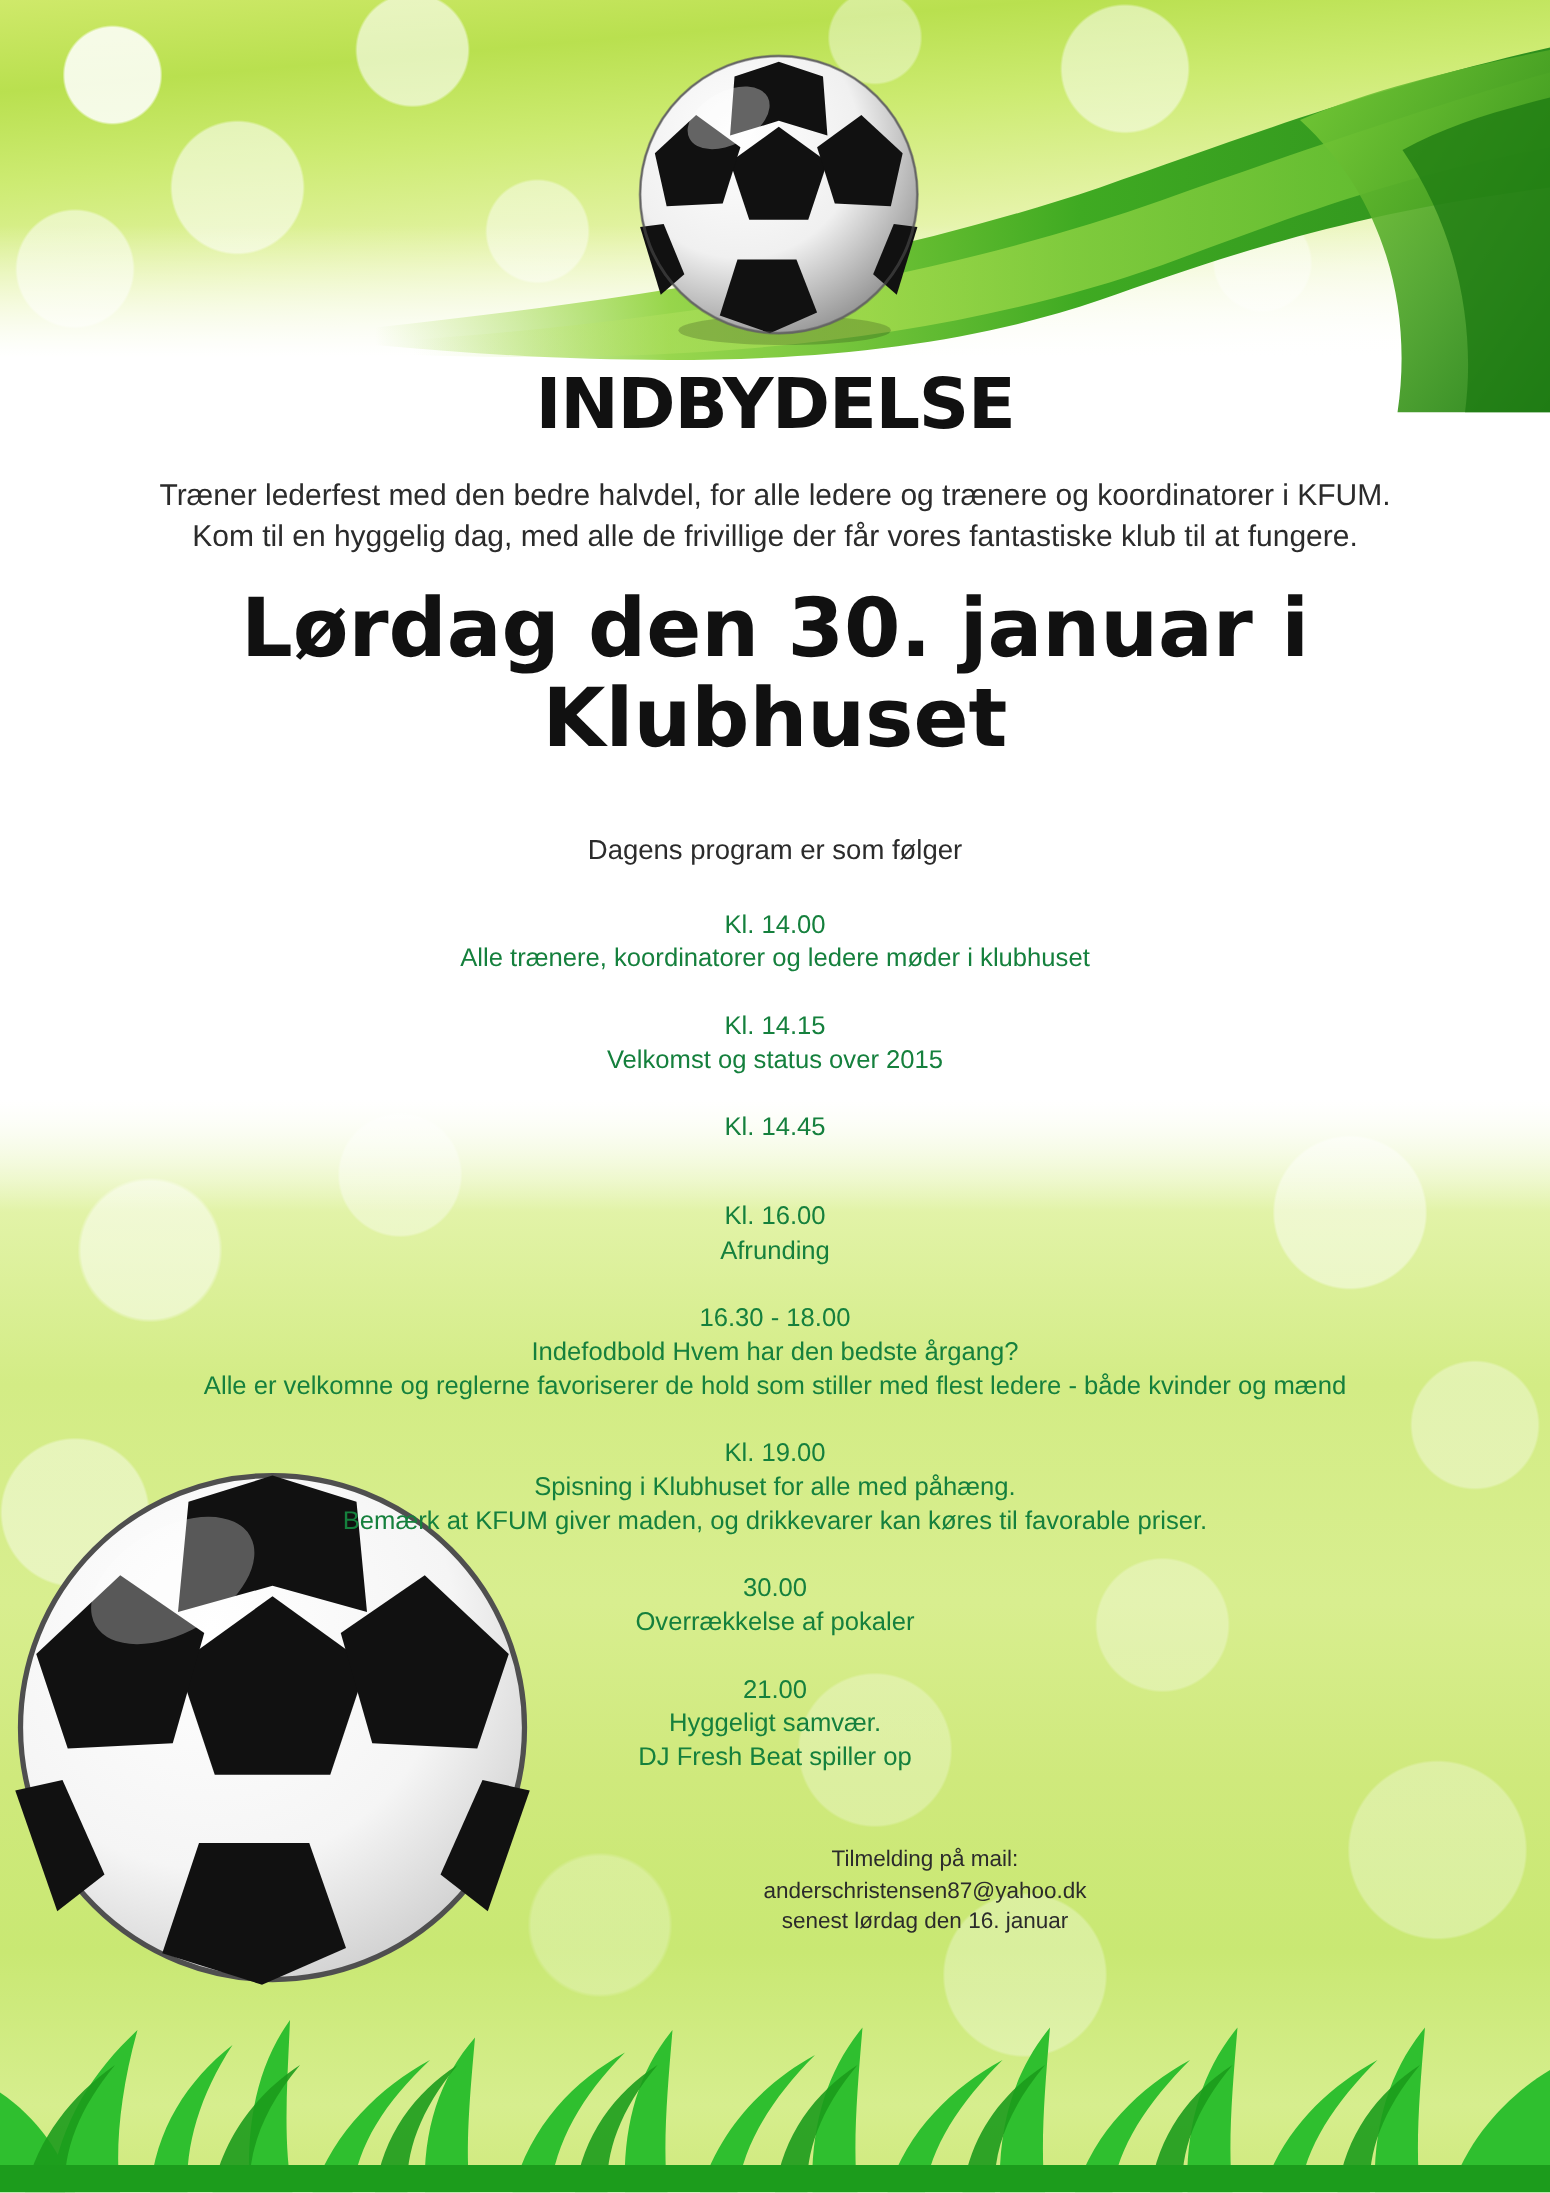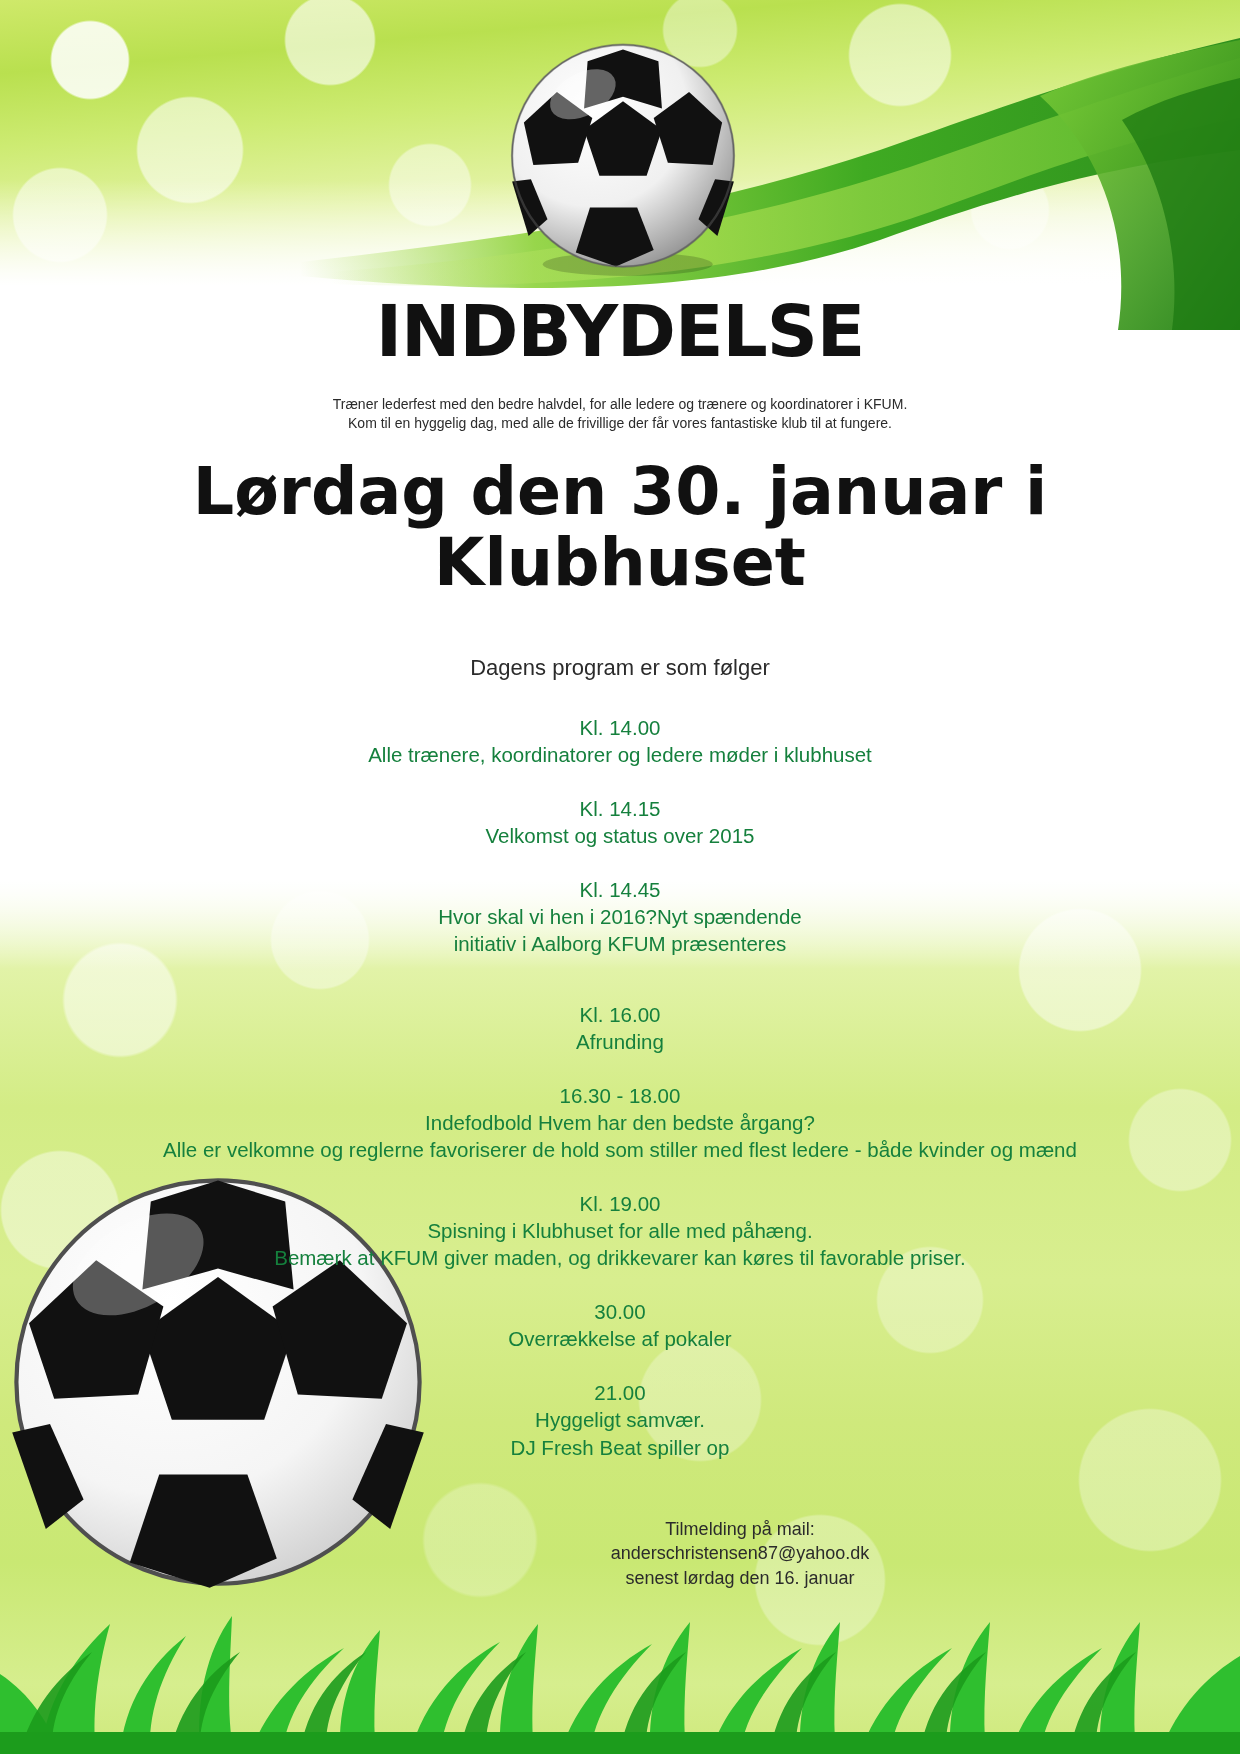--- a/index.html
+++ b/index.html
@@ -105,30 +105,30 @@
     left: 0; top: 0;
     width: 1240px;
     z-index: 10;
     text-align: center;
     color: #1a1a1a;
   }
 
   .title {
     font-family: "DejaVu Sans", sans-serif;
     font-weight: bold;
-    font-size: 71px;
+    font-size: 56px;
     letter-spacing: -1px;
     line-height: 1;
     margin: 0;
     padding-top: 296px;
     color: #111111;
   }
 
   .intro {
-    font-size: 14px;
+    font-size: 24px;
     line-height: 1.38;
     margin: 0;
     padding-top: 28px;
     color: #2b2b2b;
   }
 
   .headline {
     font-family: "DejaVu Sans", sans-serif;
     font-weight: bold;
     font-size: 65px;
@@ -298,22 +298,20 @@
         <span class="desc">Alle trænere, koordinatorer og ledere møder i klubhuset</span>
       </div>
 
       <div class="slot">
         <span class="time">Kl. 14.15</span>
         <span class="desc">Velkomst og status over 2015</span>
       </div>
 
       <div class="slot">
         <span class="time">Kl. 14.45</span>
-        <span class="desc">Hvor skal vi hen i 2016?Nyt spændende
-initiativ i Aalborg KFUM præsenteres</span>
       </div>
 
       <div class="slot gap-big">
         <span class="time">Kl. 16.00</span>
         <span class="desc">Afrunding</span>
       </div>
 
       <div class="slot">
         <span class="time">16.30 - 18.00</span>
         <span class="desc">Indefodbold Hvem har den bedste årgang?

